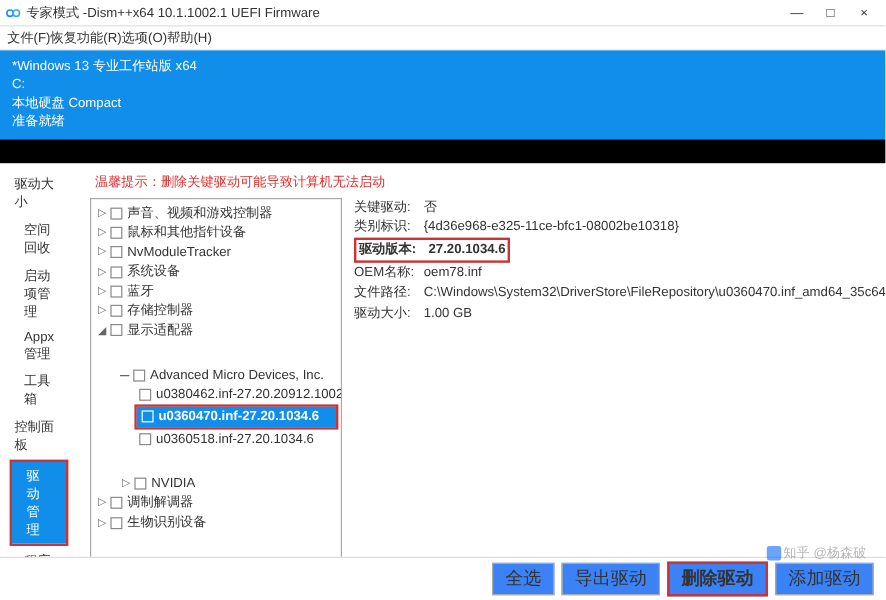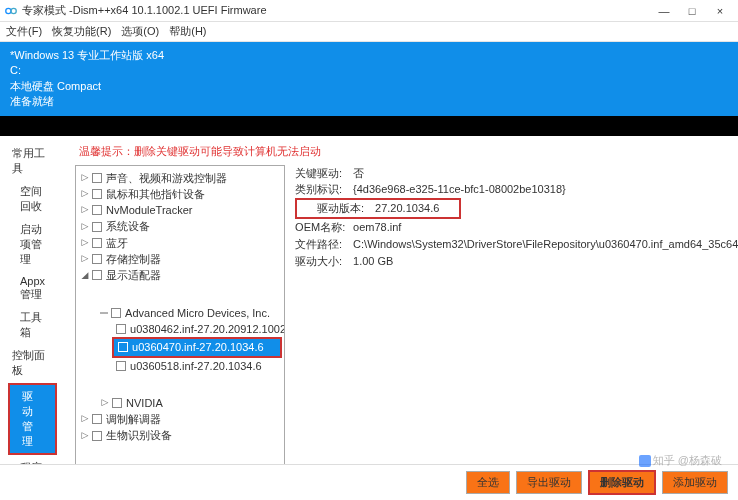--- a/index.html
+++ b/index.html
@@ -1,51 +1,51 @@
 <!DOCTYPE html>
 <html><head>
 <meta charset="utf-8">
 <style>
 * { margin: 0; padding: 0; box-sizing: border-box; font-family: "Microsoft YaHei", "Segoe UI", sans-serif; }
 body { width: 738px; height: 500px; background: #fff; font-size: 11px; overflow: hidden; position: relative; }
 .titlebar { height: 22px; display: flex; align-items: center; padding: 0 4px; border-bottom: 1px solid #e0e0e0; }
 .titlebar .icon { width: 14px; height: 14px; margin-right: 4px; }
 .titlebar .title { flex: 1; font-size: 11px; color: #333; }
 .winbtn { width: 28px; height: 20px; display: flex; align-items: center; justify-content: center; color: #333; font-size: 11px; }
-.menubar { height: 20px; display: flex; align-items: center; padding: 0 6px; gap: 10px; font-size: 11px; color: #333; border-bottom: 1px solid #e5e5e5; }
+.menubar { height: 20px; display: flex; align-items: center; padding: 0 6px; gap: 0; font-size: 11px; color: #333; border-bottom: 1px solid #e5e5e5; }
 .banner { background: #108ee9; color: #fff; padding: 6px 10px; font-size: 11px; line-height: 1.4; position: relative; }
 .content { display: flex; height: calc(500px - 22px - 20px - 52px - 36px); margin-top: 20px; }
 .sidebar { width: 118px; padding: 6px 0; }
 .sidebar .section-title { padding: 4px 12px; font-size: 11px; color: #333; font-weight: normal; }
 .sidebar .item { padding: 4px 20px; font-size: 11px; color: #333; cursor: pointer; }
 .sidebar .item.active { background: #108ee9; color: #fff; }
 .sidebar .redbox { border: 2px solid #cc3333; padding: 0; margin: 1px 8px; }
 .sidebar .redbox .item { padding: 4px 12px; }
 .main { flex: 1; padding: 6px 10px; display: flex; flex-direction: column; }
 .warning { color: #e03030; font-size: 11px; padding: 2px 0 6px 4px;}
 .pane { display: flex; flex: 1; gap: 6px; overflow: hidden;}
 .tree { width: 210px; border: 1px solid #aaa; overflow-y: auto; padding: 4px 0; font-size: 11px; color: #333; line-height: 1.3; }
 .tree-item { display: flex; align-items: center; padding: 1px 4px; white-space: nowrap; }
 .tree-item .toggle { width: 10px; text-align: center; color: #666; font-size: 9px; margin-right: 2px;}
 .tree-item .cb { width: 10px; height: 10px; border: 1px solid #888; margin-right: 4px; flex-shrink: 0; }
 .tree-item.child { padding-left: 24px; margin-top: 21px; }
 .tree-item.grandchild { padding-left: 40px; }
 .tree-item.selected { background: #108ee9; color: #fff; }
 .tree-item.selected .cb { border-color: #fff; }
-.redwrap { border: 2px solid #cc3333; margin: 0 2px 0 36px; }
+.redwrap { border: 2px solid #cc3333; margin: 0 2px 0 36px; font-weight: bold; }
 .redwrap .tree-item.grandchild { padding-left: 4px;}
 .details { flex: 1; font-size: 11px; color: #333; padding: 0 4px; overflow: hidden; }
 .details .row { display: flex; padding: 1px 0; line-height: 1.35;}
 .details .k { width: 58px; flex-shrink: 0; }
 .details .v { flex: 1; white-space: nowrap; overflow: hidden; text-overflow: clip;}
-.details .redblock { border: 2px solid #cc3333; padding: 0 20px; display: inline-block; }
+.details .redblock { border: 2px solid #cc3333; padding: 0 2px; display: inline-block; font-weight: bold; }
 .checkline { padding: 6px 4px; display: flex; align-items: center; font-size: 11px; color: #333;}
 .checkline .cb { width: 11px; height: 11px; border: 1px solid #888; margin-right: 4px; }
 .footer { height: 36px; border-top: 1px solid #ddd; display: flex; align-items: center; justify-content: flex-end; padding: 0 10px; gap: 6px; position: absolute; bottom: 0; left: 0; right: 0; background: #fff;}
-.btn { border: 1px solid #aaa; background: #f97316; padding: 3px 10px; font-size: 11px; color: #333; }
+.btn { border: 1px solid #aaa; background: #3b82f6; padding: 3px 10px; font-size: 15px; color: #333; }
 .btn.red { border: 2px solid #cc3333; font-weight: bold; }
 .watermark { position: absolute; right: 16px; bottom: 32px; color: #888; font-size: 11px; opacity: 0.6; pointer-events: none;}
 .watermark .logo { display:inline-block; width:12px; height:12px; background:#0a66ff; border-radius:2px; vertical-align:middle; margin-right:2px;}
 </style>
 </head>
 <body>
 
 <div class="titlebar">
   <span class="icon">
     <svg viewBox="0 0 16 16" width="14" height="14">
@@ -69,21 +69,21 @@
 <div class="banner">
   <div>*Windows 13 专业工作站版 x64</div>
   <div>C:</div>
   <div>本地硬盘 Compact</div>
   <div>准备就绪</div>
 </div>
 <div style="height:20px; background:#000; margin-left:0;"></div>
 
 <div class="content" style="margin-top:0;">
   <div class="sidebar">
-    <div class="section-title">常用工具</div>
+    <div class="section-title">驱动大小</div>
     <div class="item">空间回收</div>
     <div class="item">启动项管理</div>
     <div class="item">Appx管理</div>
     <div class="item">工具箱</div>
     <div class="section-title">控制面板</div>
     <div class="redbox">
       <div class="item active">驱动管理</div>
     </div>
     <div class="item">程序和功能</div>
 

